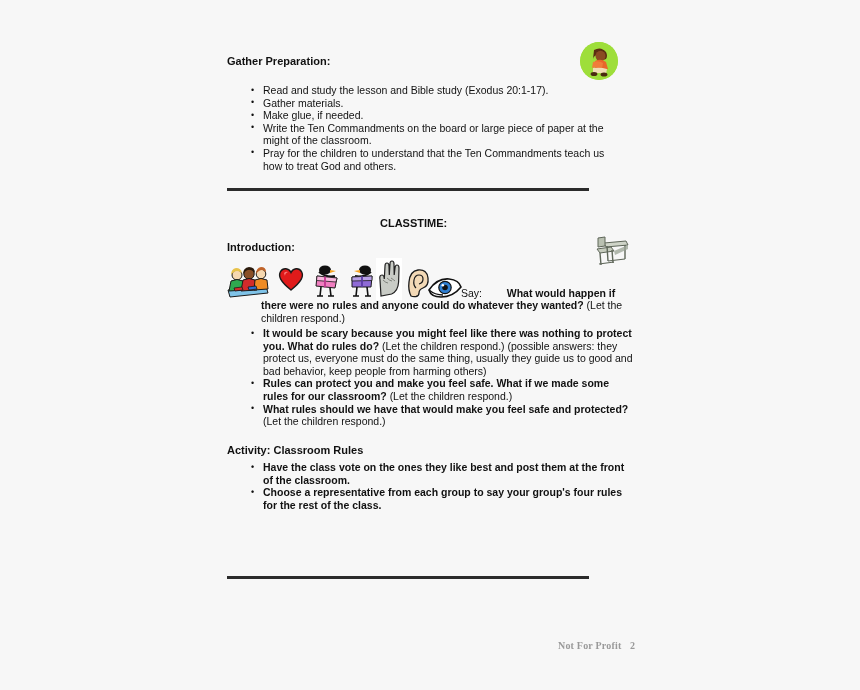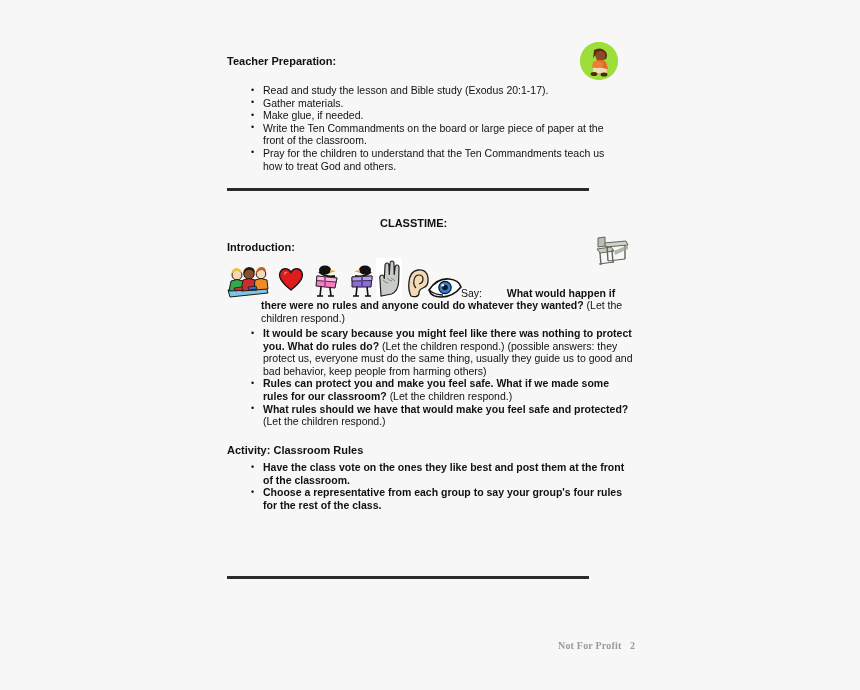--- a/index.html
+++ b/index.html
@@ -90,21 +90,21 @@
   .hand-box {
     position: absolute;
     background: #ffffff;
   }
 </style>
 </head>
 <body>
 
 <div class="page">
 
-  <div class="blk heading" style="left:227px; top:55px;">Teacher Preparation:</div>
+  <div class="blk heading" style="left:227px; top:55px;">Gather Preparation:</div>
 
   <div class="icon icon-circle-child" style="left:580px; top:42px;">
     <svg width="38" height="38" viewBox="0 0 38 38">
       <circle cx="19" cy="19" r="19" fill="#9ede3a"></circle>
 
       <path d="M14 8 q7 -4 12 2 q2 4 0 7 l-3 1 q-1 -5 -5 -5 q-4 0 -5 4 z" fill="#5a2d12"></path>
 
       <ellipse cx="20.5" cy="14" rx="5" ry="5.2" fill="#8a4a22"></ellipse>
 
       <path d="M15 19 q6 -3 11 1 l2 7 -13 1 z" fill="#e8662a"></path>
@@ -116,21 +116,21 @@
       <ellipse cx="14" cy="32" rx="3.4" ry="2" fill="#4a2a10"></ellipse>
       <ellipse cx="24" cy="32.5" rx="3.4" ry="2" fill="#4a2a10"></ellipse>
     </svg>
   </div>
 
   <div class="blk" style="left:245px; top:80px; width:380px;">
     <ul class="bul">
       <li><span>Read and study the lesson and Bible study (Exodus 20:1-17).</span></li>
       <li><span>Gather materials.</span></li>
       <li><span>Make glue, if needed.</span></li>
-      <li><span>Write the Ten Commandments on the board or large piece of paper at the front of the classroom.</span></li>
+      <li><span>Write the Ten Commandments on the board or large piece of paper at the might of the classroom.</span></li>
       <li><span>Pray for the children to understand that the Ten Commandments teach us how to treat God and others.</span></li>
     </ul>
   </div>
 
   <div class="hrule" style="left:227px; top:188px; width:362px;"></div>
 
   <div class="blk heading" style="left:380px; top:217px;">CLASSTIME:</div>
 
   <div class="blk heading" style="left:227px; top:241px;">Introduction:</div>
 

